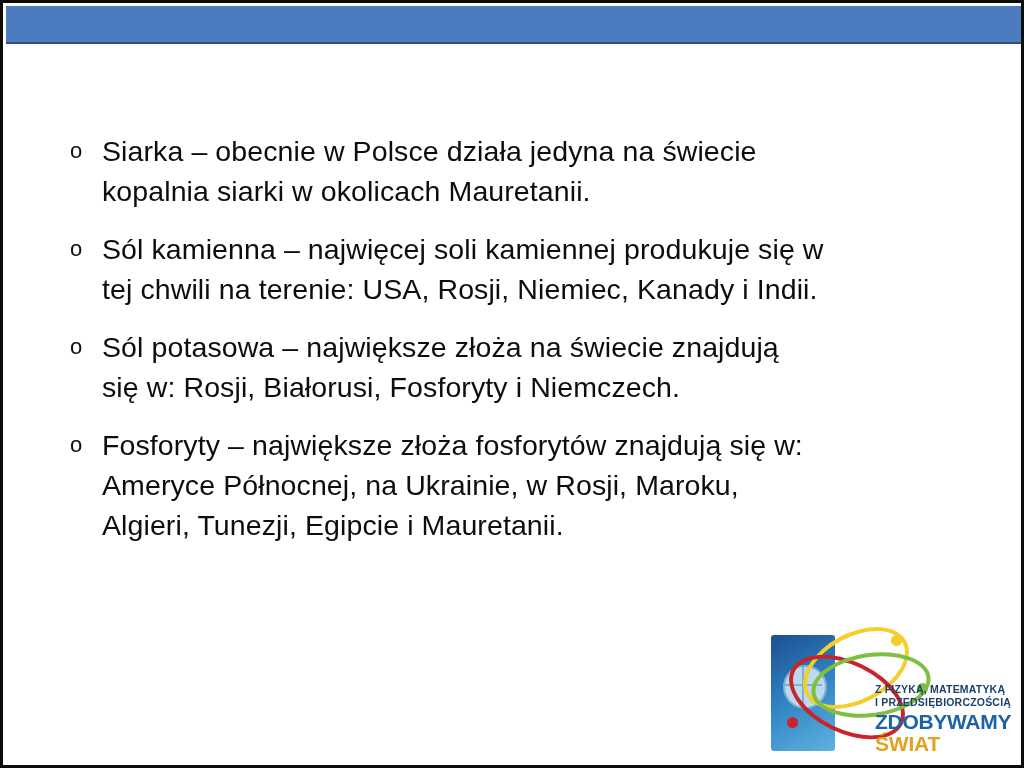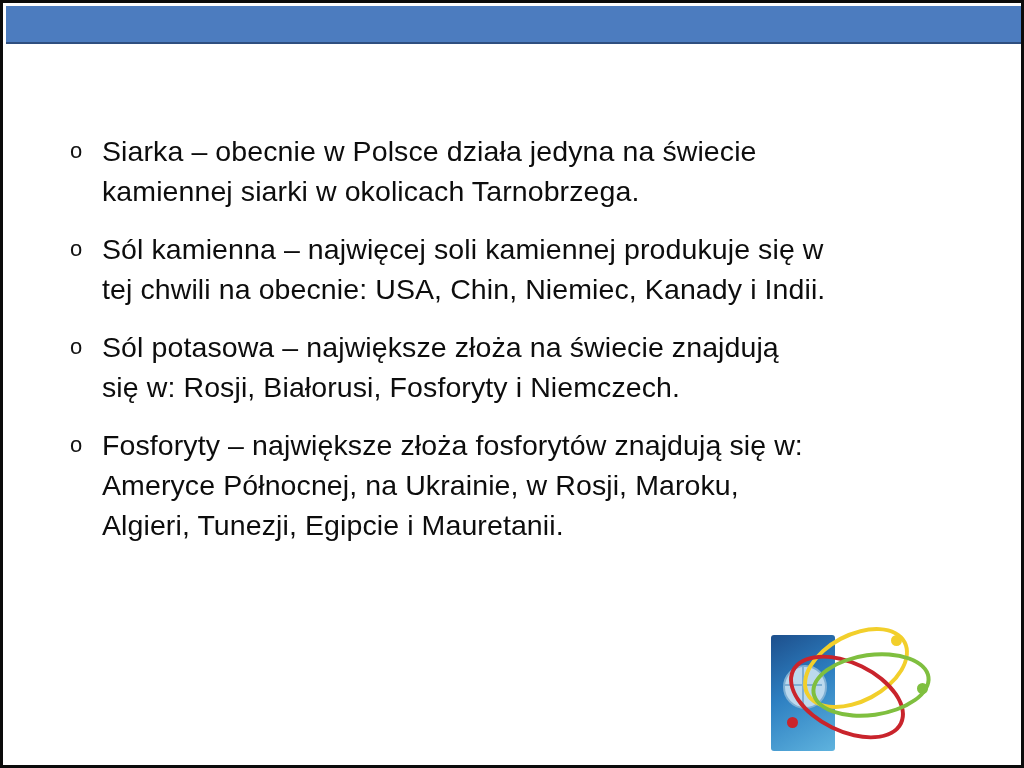--- a/index.html
+++ b/index.html
@@ -188,27 +188,27 @@
 
   <div class="top-band"></div>
 
   <div class="title-zone"></div>
 
   <div class="bullets">
 
     <div class="bullet">
       <div class="marker">o</div>
       <div class="btext">Siarka – obecnie w Polsce działa jedyna na świecie
-kamiennej siarki w okolicach Tarnobrzega.</div>
+kopalnia siarki w okolicach Mauretanii.</div>
     </div>
 
     <div class="bullet">
       <div class="marker">o</div>
       <div class="btext">Sól kamienna – najwięcej soli kamiennej produkuje się w
-tej chwili na obecnie: USA, Chin, Niemiec, Kanady i Indii.</div>
+tej chwili na terenie: USA, Rosji, Niemiec, Kanady i Indii.</div>
     </div>
 
     <div class="bullet">
       <div class="marker">o</div>
       <div class="btext">Sól potasowa –  największe złoża na świecie znajdują
 się w: Rosji, Białorusi, Fosforyty i Niemczech.</div>
     </div>
 
     <div class="bullet">
       <div class="marker">o</div>
@@ -221,15 +221,21 @@
 
   <div class="logo">
     <div class="logo-card"></div>
     <div class="logo-globe"></div>
     <div class="orbit orbit-yellow"></div>
     <div class="orbit orbit-red"></div>
     <div class="orbit orbit-green"></div>
     <div class="dot dot-yellow"></div>
     <div class="dot dot-red"></div>
     <div class="dot dot-green"></div>
+    <div class="logo-text">
+      <div class="logo-small">Z FIZYKĄ, MATEMATYKĄ
+I PRZEDSIĘBIORCZOŚCIĄ</div>
+      <div class="logo-big">ZDOBYWAMY</div>
+      <div class="logo-big2">ŚWIAT</div>
+    </div>
   </div>
 
 </div>
 
 </body></html>

